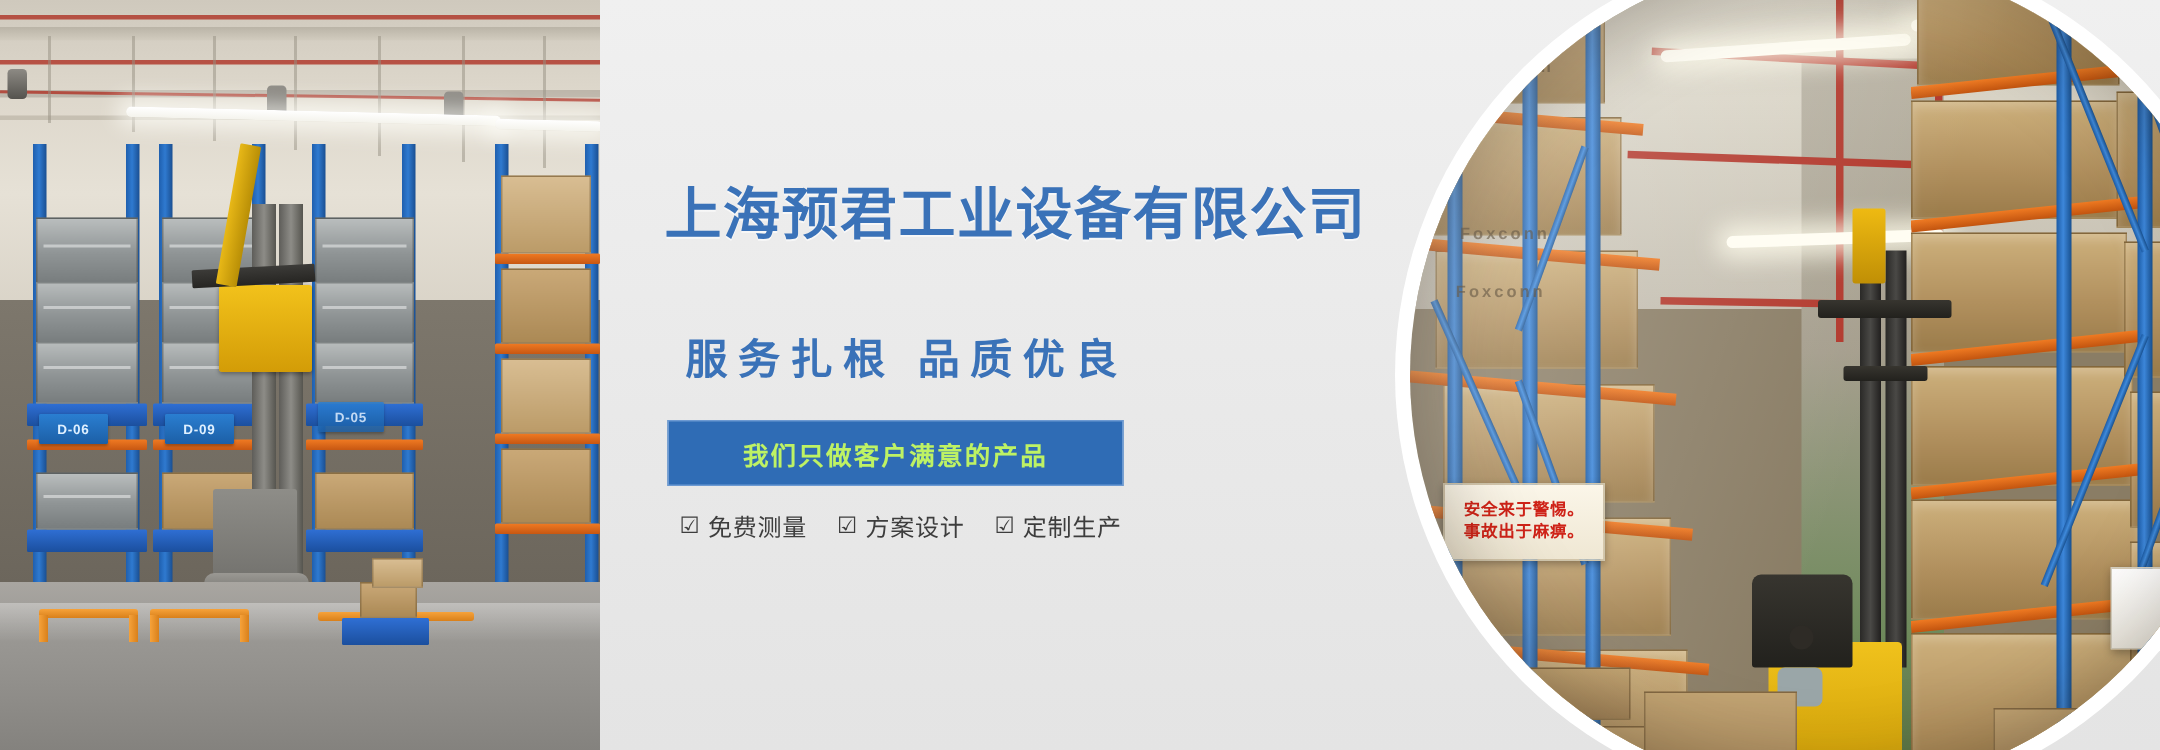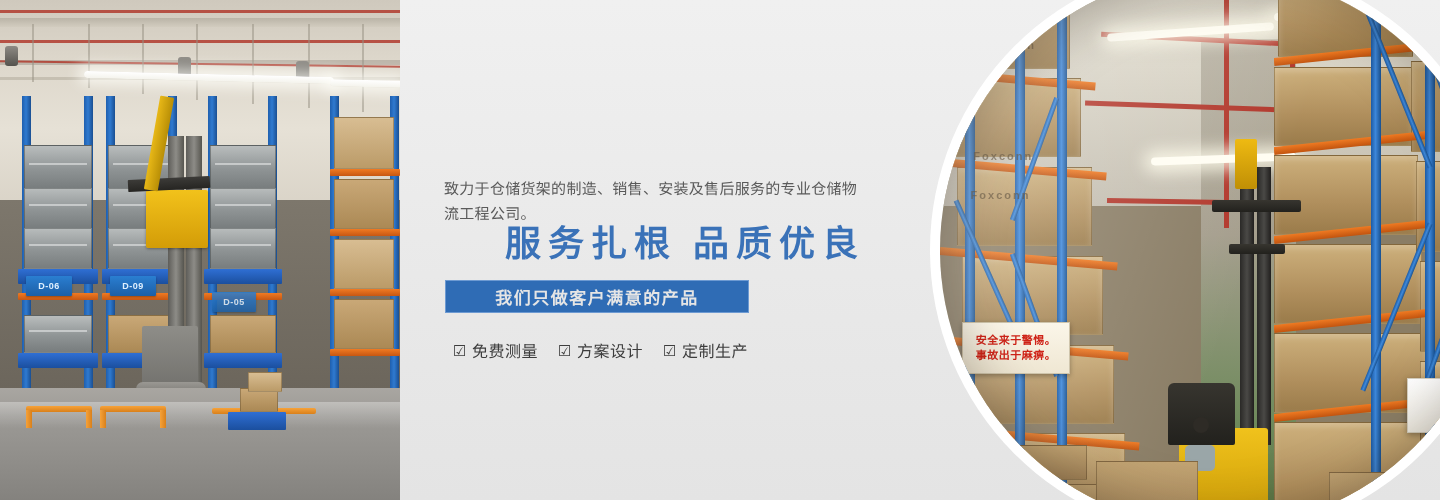--- a/index.html
+++ b/index.html
@@ -120,31 +120,31 @@
     font-size:38px;font-weight:bold;color:#3a72b8;
     letter-spacing:1px;line-height:1;white-space:nowrap;
     text-shadow:0 1px 0 rgba(255,255,255,.6);
   }
   .subtitle{
     position:absolute;left:1px;top:162px;width:420px;
     font-size:15px;color:#5a5a5a;line-height:1.65;letter-spacing:.3px;
   }
   .slogan{
     position:absolute;left:14px;top:225px;
-    font-family:Liberation Serif, serif;
-    font-size:36px;font-weight:bold;color:#3a72b8;
-    letter-spacing:7px;white-space:nowrap;line-height:1.1;margin-left:48px;
+    font-family:Liberation Sans, sans-serif;
+    font-size:28px;font-weight:bold;color:#3a72b8;
+    letter-spacing:7px;white-space:nowrap;line-height:1.1;
   }
   .cta{
     position:absolute;left:2px;top:280px;
-    width:304px;height:33px;
+    width:304px;height:44px;
     background:#2f6cb5;
     border:1px solid #6d9ad2;
     display:flex;align-items:center;justify-content:center;
-    color:#e5e5e5;font-size:17px;font-weight:bold;letter-spacing:1.5px;
+    color:#bef264;font-size:17px;font-weight:bold;letter-spacing:1.5px;
     box-sizing:border-box;cursor:pointer;
   }
   .features{
     position:absolute;left:10px;top:338px;
     display:flex;align-items:center;gap:20px;
   }
   .feature{
     display:flex;align-items:center;gap:5px;
     font-size:16px;color:#3d3d3d;letter-spacing:.5px;white-space:nowrap;
   }
@@ -325,21 +325,21 @@
     <div class="rack-col" style="left:208px;bottom:104px;width:70px;height:300px;">
       <div class="rack-upright" style="left:0;height:300px;"></div>
       <div class="rack-upright" style="left:60px;height:300px;"></div>
       <div class="pallet-blue" style="left:-4px;bottom:112px;width:78px;height:15px;"></div>
       <div class="tote-gray" style="left:2px;bottom:127px;width:64px;height:40px;"></div>
       <div class="tote-gray" style="left:2px;bottom:167px;width:64px;height:40px;"></div>
       <div class="tote-gray" style="left:2px;bottom:207px;width:64px;height:42px;"></div>
       <div class="pallet-blue" style="left:-4px;bottom:28px;width:78px;height:15px;"></div>
       <div class="carton" style="left:2px;bottom:43px;width:64px;height:36px;"></div>
       <div class="rack-beam" style="left:-4px;bottom:96px;width:78px;"></div>
-      <div class="rack-sign" style="left:4px;bottom:84px;width:44px;height:20px;opacity:.85;">D-05</div>
+      <div class="rack-sign" style="left:4px;bottom:108px;width:44px;height:20px;opacity:.85;">D-05</div>
     </div>
 
 
     <div class="vna-mast" style="left:168px;bottom:104px;height:260px;"></div>
     <div class="vna-mast" style="left:186px;bottom:104px;height:260px;"></div>
     <div class="vna-cab" style="left:146px;top:190px;width:62px;height:58px;"></div>
     <div class="vna-arm" style="left:128px;top:178px;width:82px;height:12px;transform:rotate(-3deg);"></div>
     <div class="vna-arm" style="left:152px;top:96px;width:14px;height:95px;transform:rotate(10deg);background:linear-gradient(90deg,#e8b817,#b88e06);"></div>
     <div class="vna" style="left:142px;bottom:104px;width:56px;height:70px;"></div>
     <div class="vna" style="left:136px;bottom:100px;width:70px;height:18px;border-radius:7px;background:linear-gradient(180deg,#9a9893,#6b6a66);"></div>
@@ -352,21 +352,21 @@
     <div class="guard-leg" style="left:100px;bottom:72px;height:18px;"></div>
     <div class="guard-leg" style="left:160px;bottom:72px;height:18px;"></div>
     <div class="guard" style="left:212px;bottom:86px;width:104px;"></div>
 
     <div class="pallet-blue" style="left:228px;bottom:70px;width:58px;height:18px;"></div>
     <div class="carton" style="left:240px;bottom:88px;width:36px;height:22px;"></div>
     <div class="carton lt" style="left:248px;bottom:108px;width:32px;height:18px;"></div>
   </div>
 
   <div class="content">
-    <p class="subtitle">致力于仓储货架的制造、销售、安装及售后服务的专业仓储物流工程公司。</p>
+    <h1 class="title">上海预君工业设备有限公司</h1>
     <div class="slogan">服务扎根  品质优良</div>
     <div class="cta">我们只做客户满意的产品</div>
 
     <div class="features">
       <div class="feature">
         <span class="chk">☑</span>
         <span>免费测量</span>
       </div>
       <div class="feature">
         <span class="chk">☑</span>

